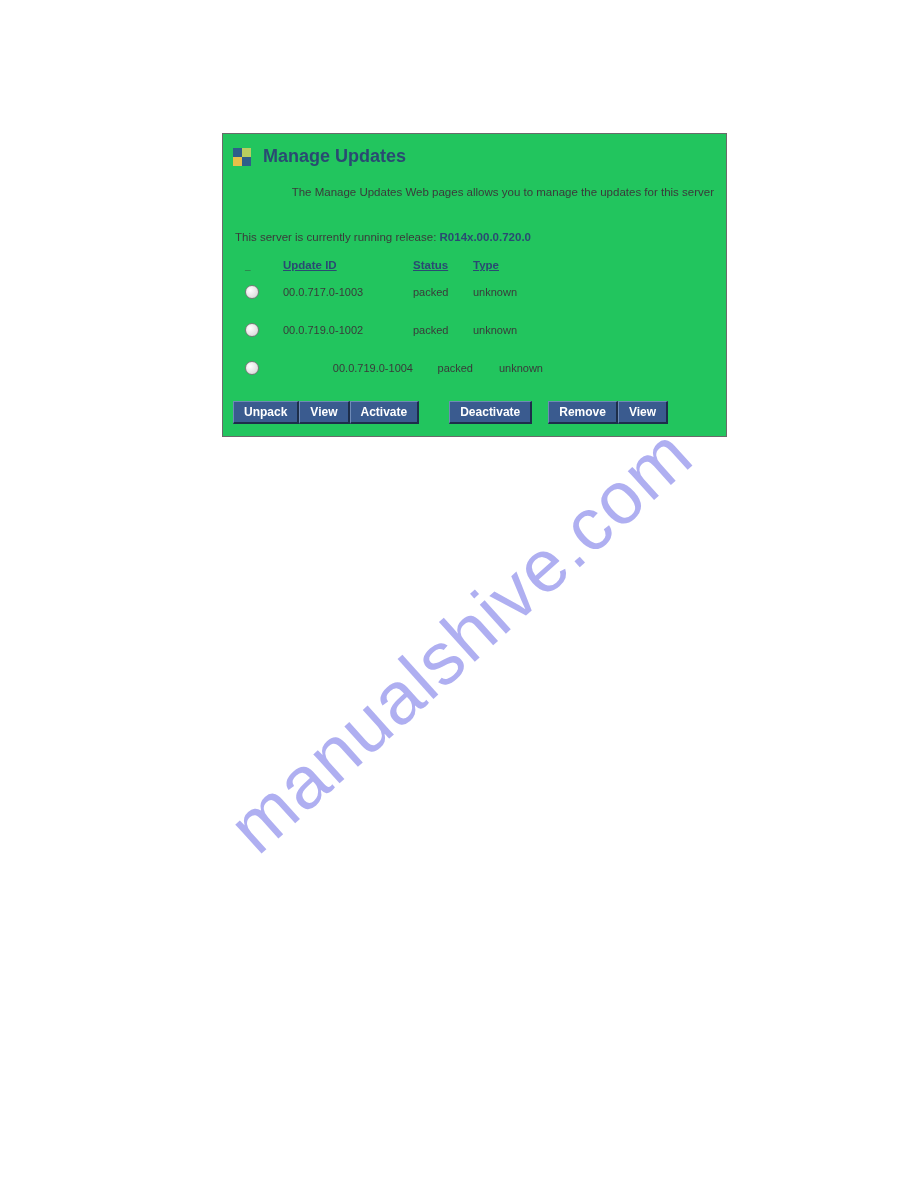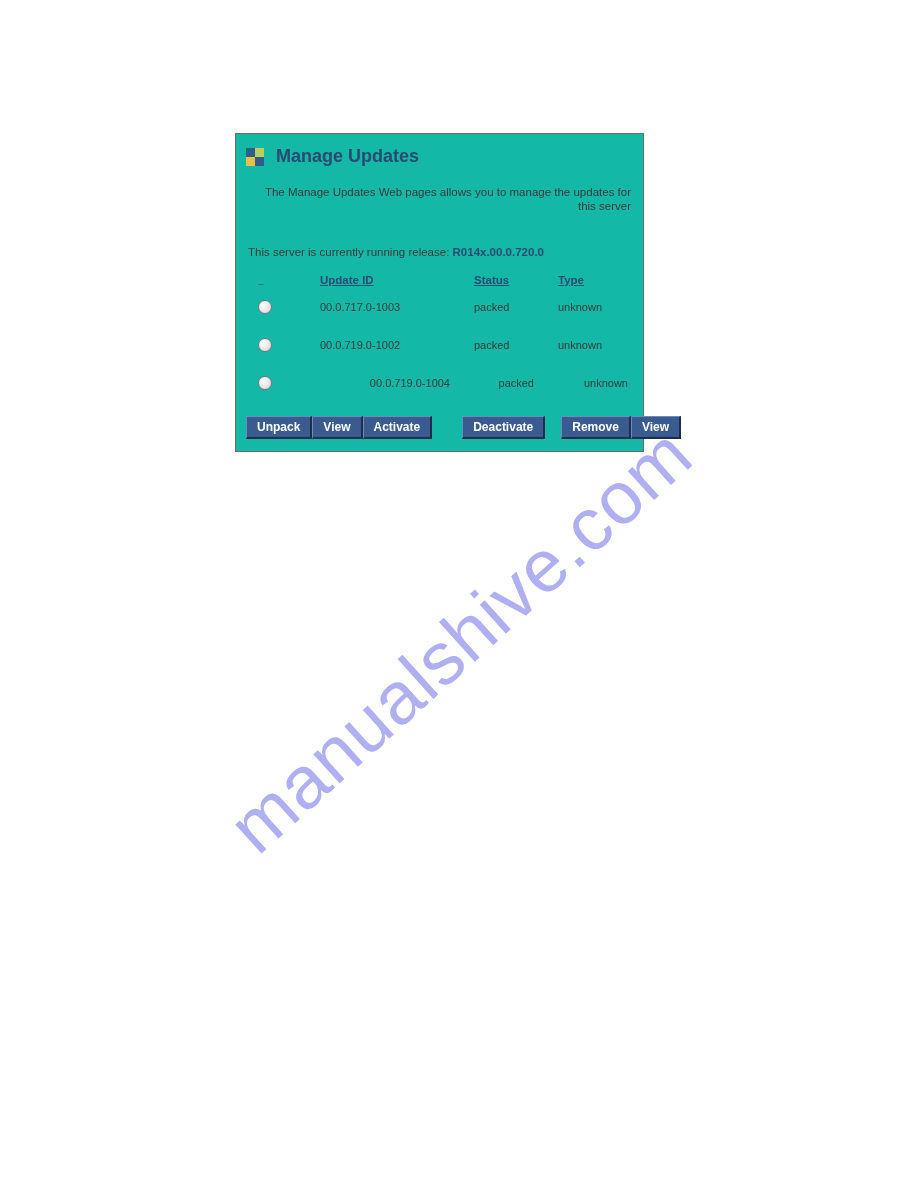--- a/index.html
+++ b/index.html
@@ -5,25 +5,25 @@
     * { box-sizing: border-box; margin: 0; padding: 0; }
     body {
       font-family: Verdana, Arial, sans-serif;
       background: #ffffff;
       width: 918px;
       height: 1188px;
       position: relative;
     }
     .panel {
       position: absolute;
-      left: 235px;
+      left: 222px;
       top: 133px;
-      width: 409px;
+      width: 505px;
       border: 1px solid #6a6a6a;
-      background: #14b8a6;
+      background: #22c55e;
       padding: 8px 8px 10px 8px;
     }
     .title-row {
       display: flex;
       align-items: center;
       margin: 4px 0 18px 2px;
     }
     .title-icon {
       width: 18px;
       height: 18px;
@@ -66,21 +66,21 @@
       margin: 16px 0 24px 14px;
     }
     .hdr-row {
       display: flex;
       align-items: center;
       font-size: 11.5px;
       font-weight: bold;
       color: #2a4a72;
       margin-bottom: 14px;
     }
-    .hdr-row .lbl, .data-row .cell { white-space: nowrap; margin-left: 24px; }
+    .hdr-row .lbl, .data-row .cell { white-space: nowrap; }
     .col-radio { width: 38px; display: flex; align-items: center; justify-content: flex-start; }
     .col-update { width: 130px; }
     .col-status { width: 60px; }
     .col-type { width: 70px; }
     .hdr-underline { text-decoration: underline; }
     .data-row {
       display: flex;
       align-items: center;
       font-size: 11px;
       color: #3a3a3a;

